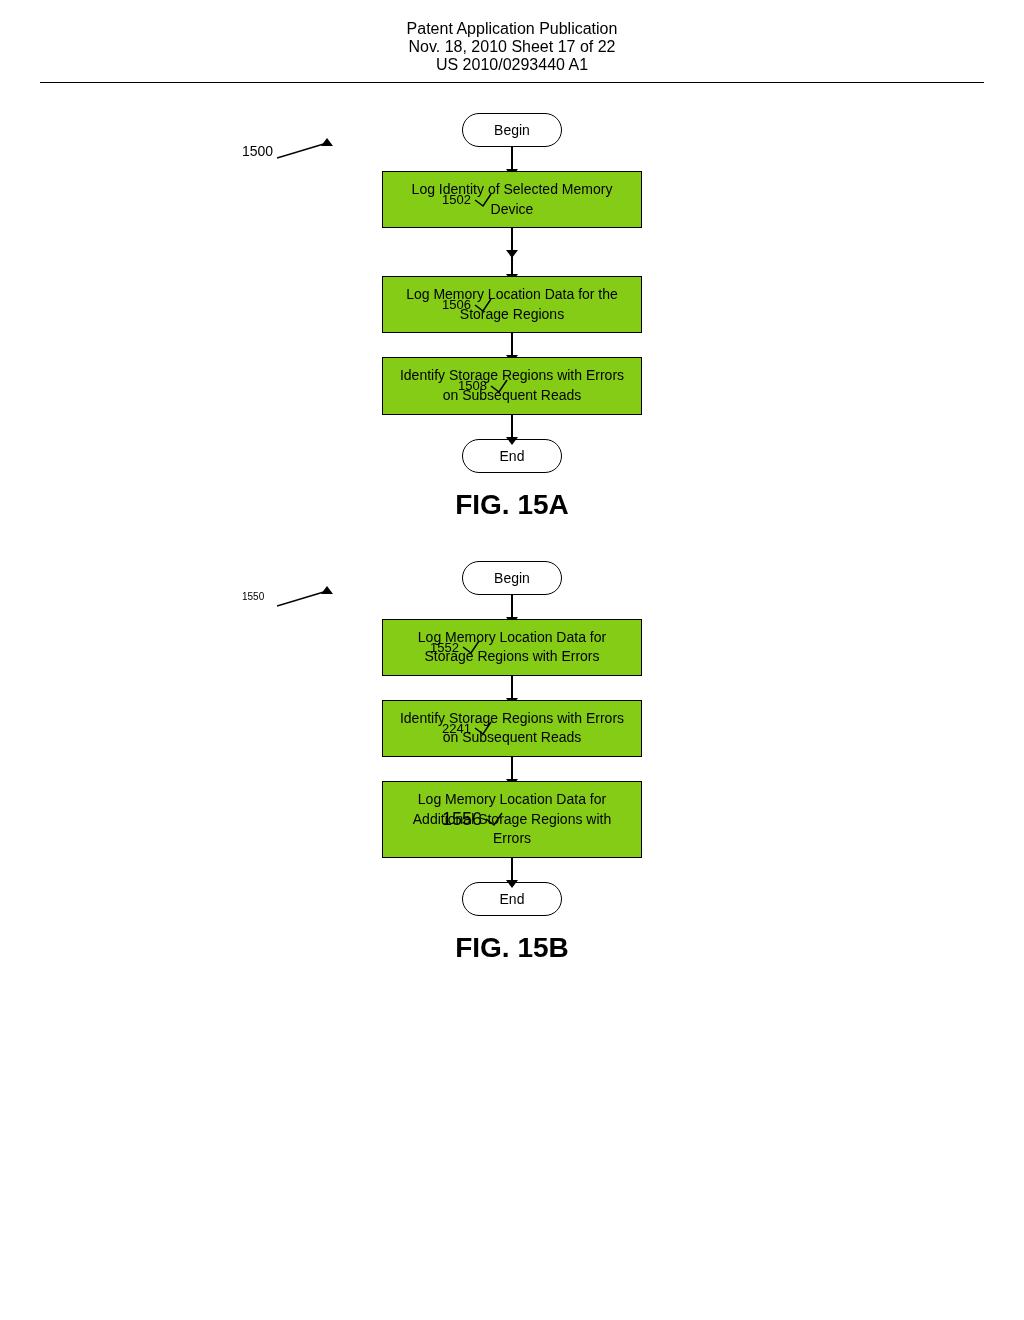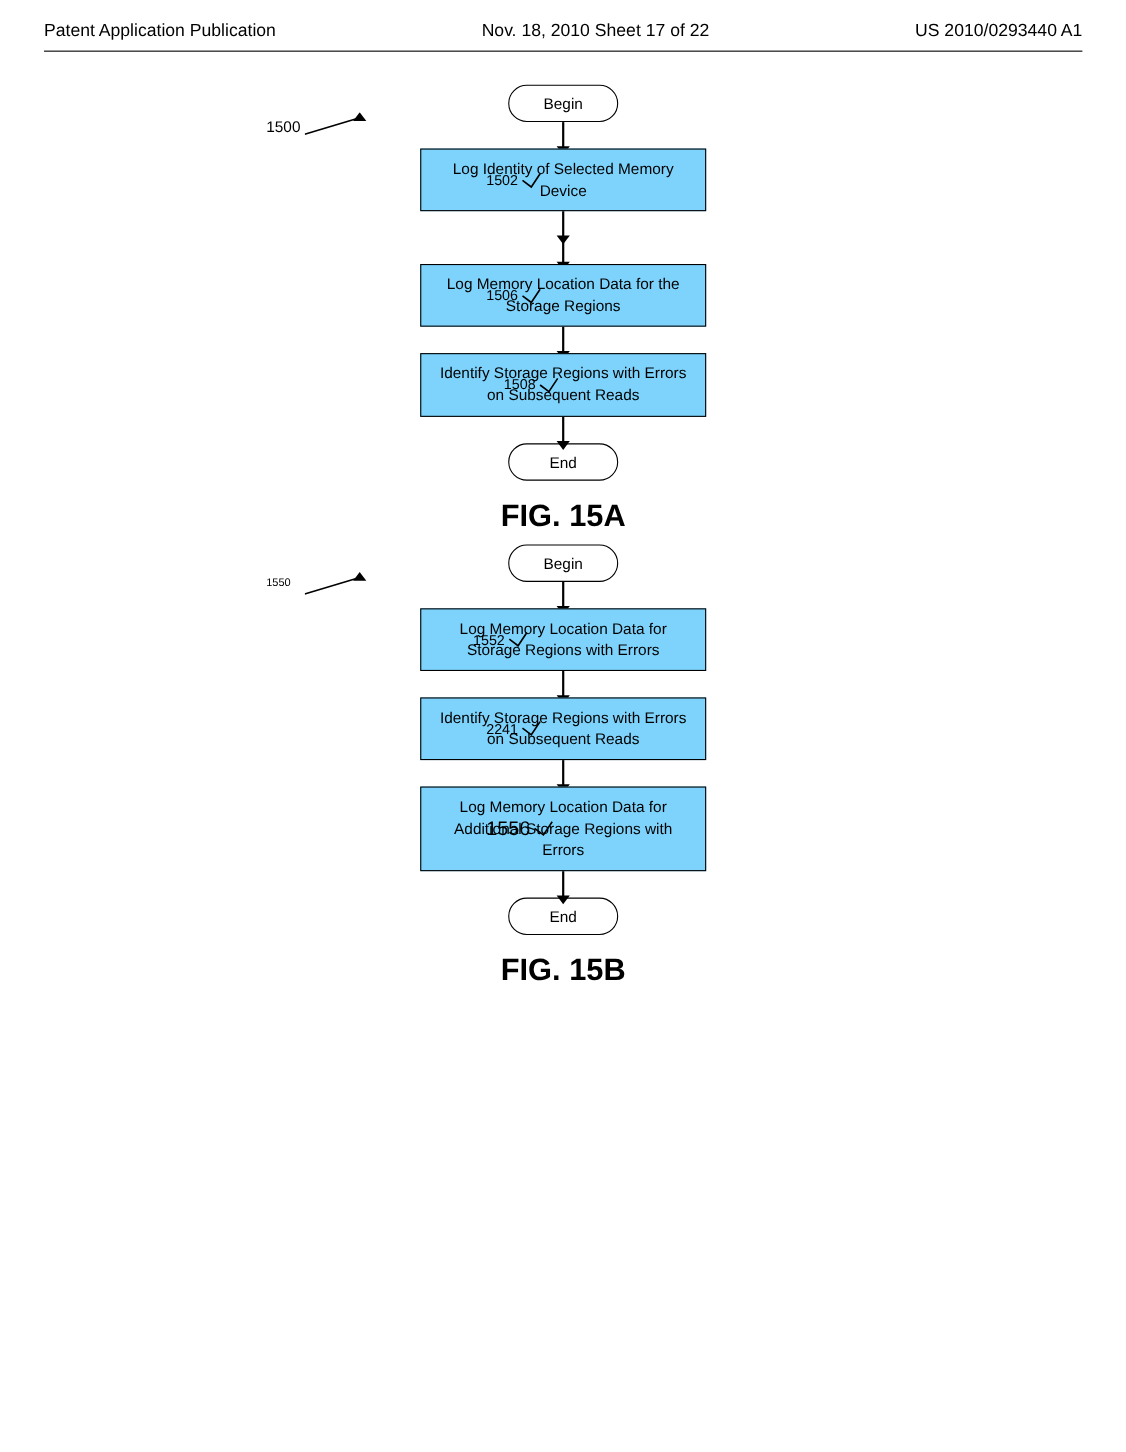--- a/index.html
+++ b/index.html
@@ -18,20 +18,21 @@
       padding: 20px 40px;
     }
 
     .header {
       display: flex;
       justify-content: space-between;
       align-items: center;
       border-bottom: 1px solid #000;
       padding-bottom: 8px;
       margin-bottom: 20px;
+      flex-direction: column;
     }
 
     .diagrams-container {
       display: flex;
       flex-direction: column;
       align-items: center;
       gap: 0px;
     }
 
     .oval-box {
@@ -42,21 +43,21 @@
       text-align: center;
       background: #fff;
       min-width: 100px;
     }
 
     .rect-box {
       border: 1.5px solid #000;
       padding: 8px 16px;
       font-size: 14px;
       text-align: center;
-      background: #7dd3fc;
+      background: #84cc16;
       width: 260px;
       line-height: 1.4;
     }
 
     .arrow-down {
       width: 2px;
       height: 24px;
       background: #000;
       position: relative;
       margin: 0 auto;
@@ -78,20 +79,21 @@
       width: 100%;
       justify-content: center;
       position: relative;
     }
 
     .fig-title {
       font-size: 28px;
       font-weight: bold;
       text-align: center;
       margin-top: 16px;
+      margin-bottom: 30px;
       font-family: Arial, Helvetica, sans-serif;
     }
 
     .diagram-wrapper {
       position: relative;
       width: 600px;
       display: flex;
       flex-direction: column;
       align-items: center;
       margin-bottom: 0;

